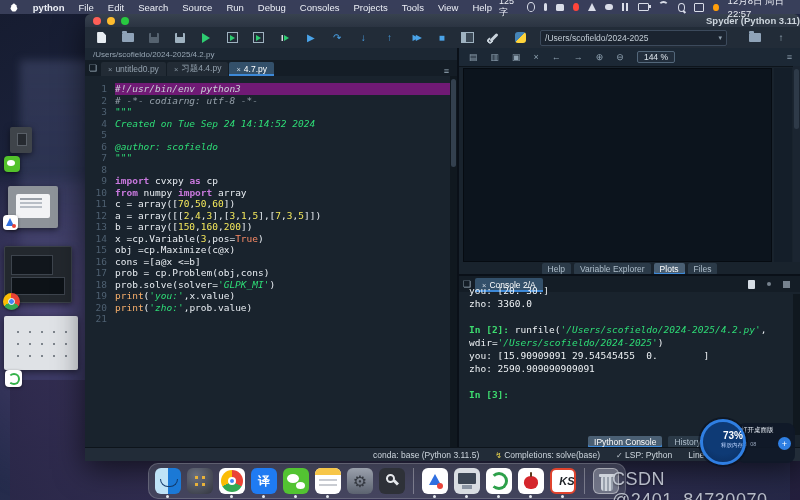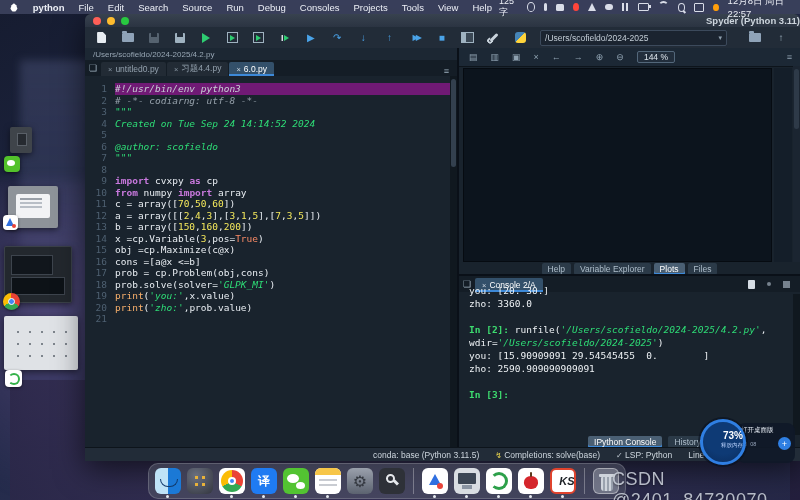--- a/index.html
+++ b/index.html
@@ -346,21 +346,21 @@
             <div class="etab">
               <span class="tclose">×</span>
               <span>untitled0.py</span>
             </div>
             <div class="etab">
               <span class="tclose">×</span>
               <span>习题4.4.py</span>
             </div>
             <div class="etab active">
               <span class="tclose">×</span>
-              <span>6.0.py</span>
+              <span>4.7.py</span>
             </div>
           </span>
         <span class="tab-menu">≡</span>
       </div>
       <div class="codewrap" id="code-lines"><div class="cl hl"><span class="gut">1</span><span class="ct"><span class="s-c">#!/usr/bin/env python3</span></span></div><div class="cl"><span class="gut">2</span><span class="ct"><span class="s-c"># -*- codiarng: utf-8 -*-</span></span></div><div class="cl"><span class="gut">3</span><span class="ct"><span class="s-s">"""</span></span></div><div class="cl"><span class="gut">4</span><span class="ct"><span class="s-s">Created on Tue Sep 24 14:14:52 2024</span></span></div><div class="cl"><span class="gut">5</span><span class="ct"></span></div><div class="cl"><span class="gut">6</span><span class="ct"><span class="s-s">@author: scofieldo</span></span></div><div class="cl"><span class="gut">7</span><span class="ct"><span class="s-s">"""</span></span></div><div class="cl"><span class="gut">8</span><span class="ct"></span></div><div class="cl"><span class="gut">9</span><span class="ct"><span class="s-k">import</span><span class="s-t"> cvxpy </span><span class="s-k">as</span><span class="s-t"> cp</span></span></div><div class="cl"><span class="gut">10</span><span class="ct"><span class="s-k">from</span><span class="s-t"> numpy </span><span class="s-k">import</span><span class="s-t"> array</span></span></div><div class="cl"><span class="gut">11</span><span class="ct"><span class="s-t">c = array([</span><span class="s-n">70</span><span class="s-t">,</span><span class="s-n">50</span><span class="s-t">,</span><span class="s-n">60</span><span class="s-t">])</span></span></div><div class="cl"><span class="gut">12</span><span class="ct"><span class="s-t">a = array([[</span><span class="s-n">2</span><span class="s-t">,</span><span class="s-n">4</span><span class="s-t">,</span><span class="s-n">3</span><span class="s-t">],[</span><span class="s-n">3</span><span class="s-t">,</span><span class="s-n">1</span><span class="s-t">,</span><span class="s-n">5</span><span class="s-t">],[</span><span class="s-n">7</span><span class="s-t">,</span><span class="s-n">3</span><span class="s-t">,</span><span class="s-n">5</span><span class="s-t">]])</span></span></div><div class="cl"><span class="gut">13</span><span class="ct"><span class="s-t">b = array([</span><span class="s-n">150</span><span class="s-t">,</span><span class="s-n">160</span><span class="s-t">,</span><span class="s-n">200</span><span class="s-t">])</span></span></div><div class="cl"><span class="gut">14</span><span class="ct"><span class="s-t">x =cp.Variable(</span><span class="s-n">3</span><span class="s-t">,pos=</span><span class="s-r">True</span><span class="s-t">)</span></span></div><div class="cl"><span class="gut">15</span><span class="ct"><span class="s-t">obj =cp.Maximize(c@x)</span></span></div><div class="cl"><span class="gut">16</span><span class="ct"><span class="s-t">cons =[a@x &lt;=b]</span></span></div><div class="cl"><span class="gut">17</span><span class="ct"><span class="s-t">prob = cp.Problem(obj,cons)</span></span></div><div class="cl"><span class="gut">18</span><span class="ct"><span class="s-t">prob.solve(solver=</span><span class="s-s">'GLPK_MI'</span><span class="s-t">)</span></span></div><div class="cl"><span class="gut">19</span><span class="ct"><span class="s-b">print</span><span class="s-t">(</span><span class="s-s">'you:'</span><span class="s-t">,x.value)</span></span></div><div class="cl"><span class="gut">20</span><span class="ct"><span class="s-b">print</span><span class="s-t">(</span><span class="s-s">'zho:'</span><span class="s-t">,prob.value)</span></span></div><div class="cl"><span class="gut">21</span><span class="ct"></span></div></div>
       <div class="ed-scroll">
           <div class="ed-thumb"></div>
         </div>
     </div>
 

